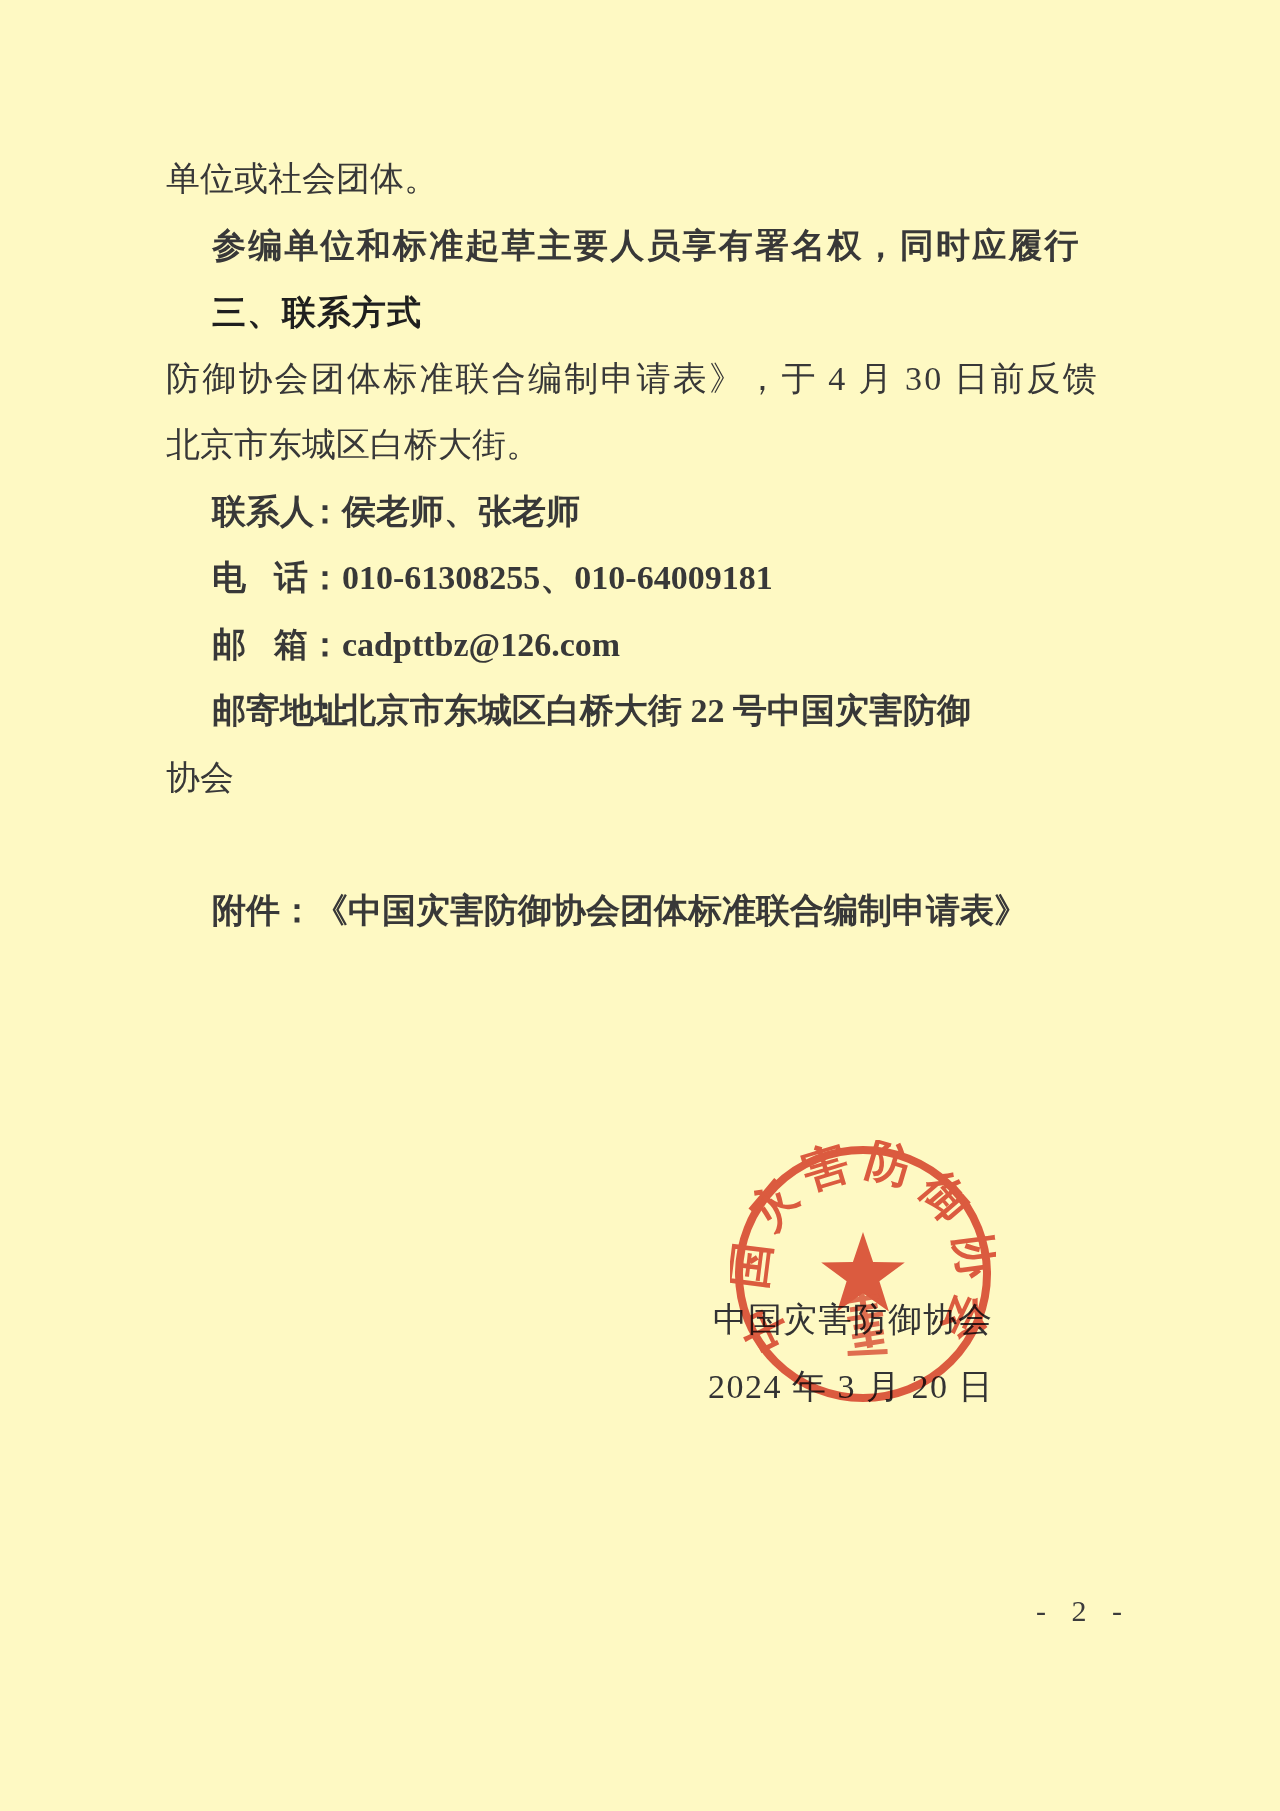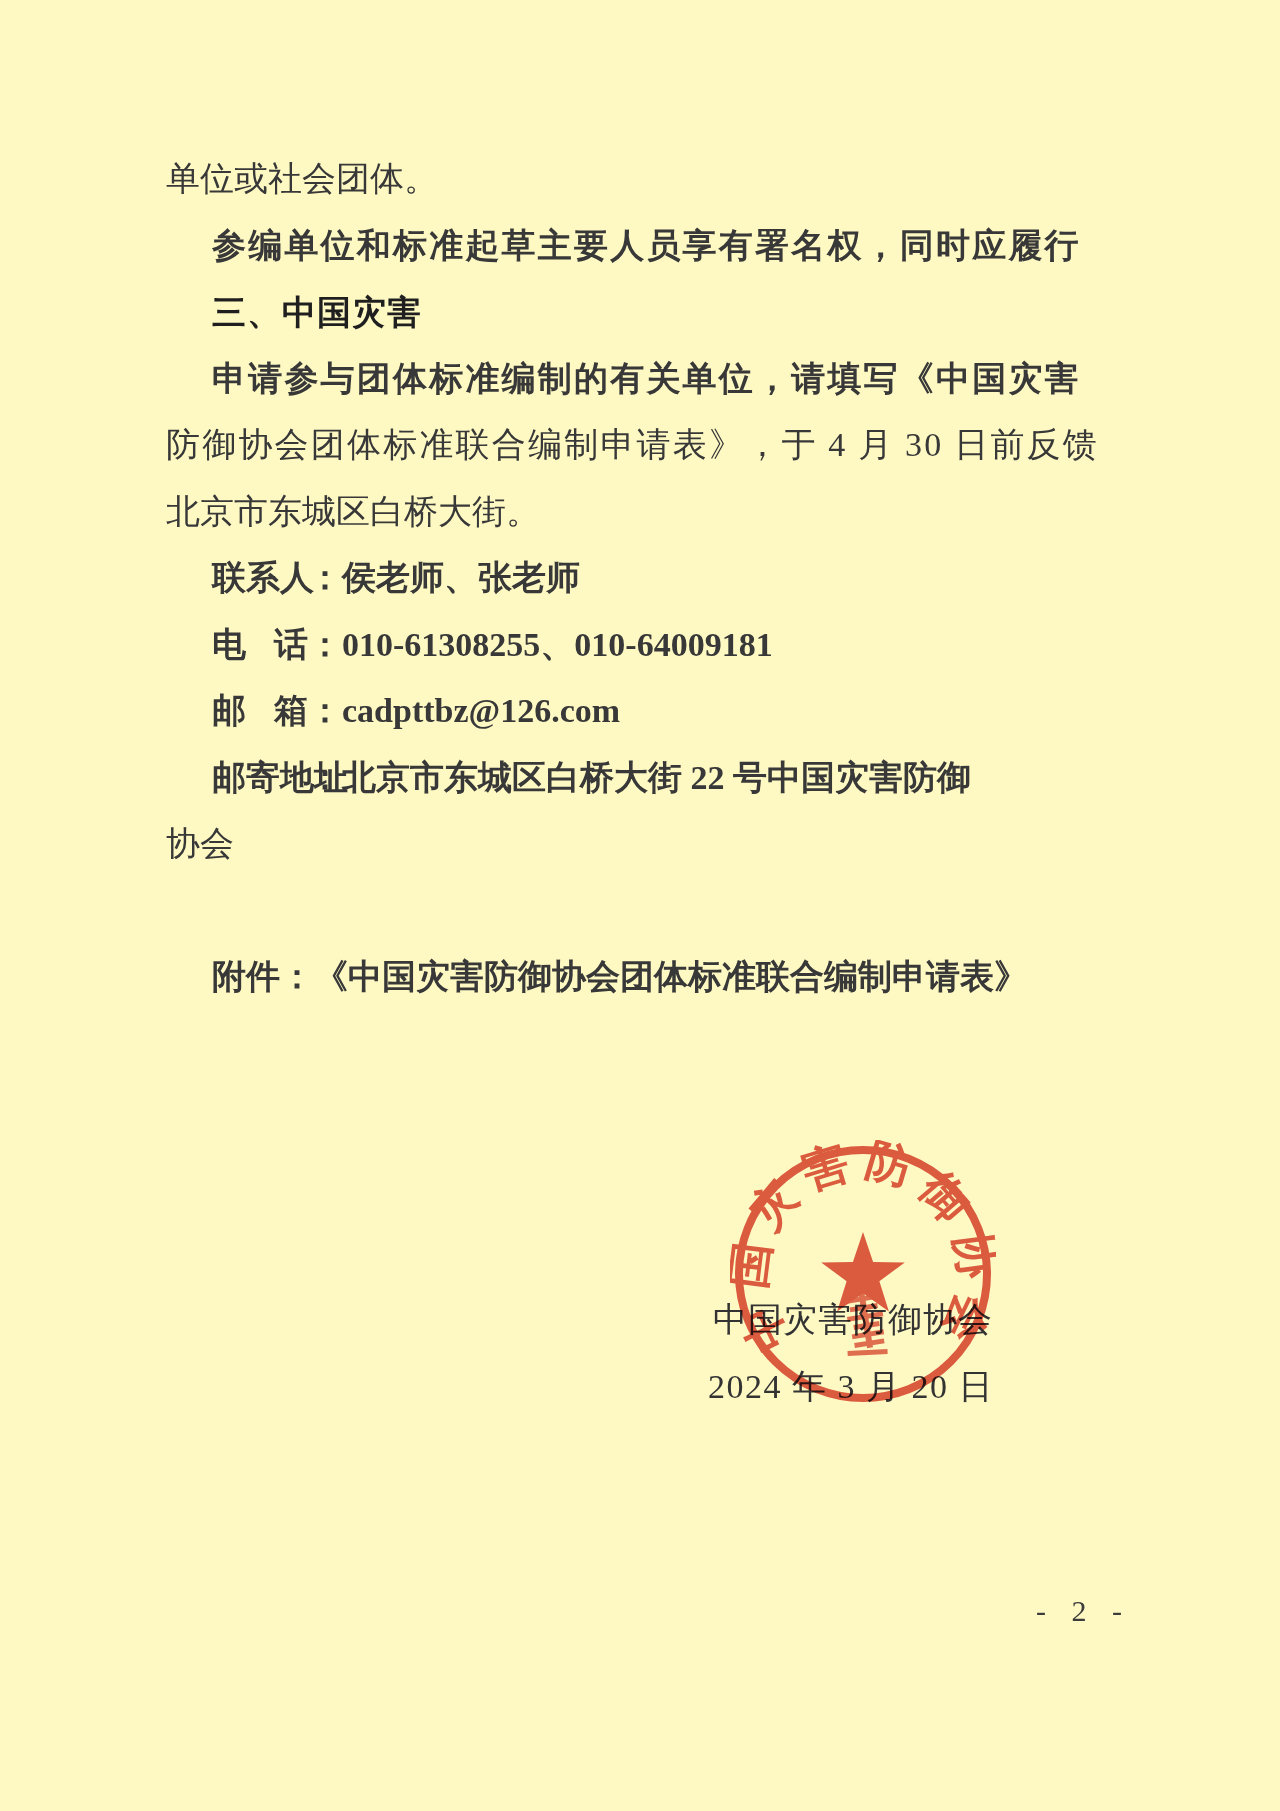--- a/index.html
+++ b/index.html
@@ -68,22 +68,21 @@
   }
 </style>
 </head>
 <body>
 
 <div class="page">
 
   <div class="doc-body">
     <div class="line">单位或社会团体。</div>
     <div class="line indent sp">参编单位和标准起草主要人员享有署名权，同时应履行</div>
-    <div class="line heading indent">三、中国灾害</div>
-    <div class="line indent sp">申请参与团体标准编制的有关单位，请填写《中国灾害</div>
+    <div class="line heading indent">三、联系方式</div>
     <div class="line sp">防御协会团体标准联合编制申请表》，于 4 月 30 日前反馈</div>
     <div class="line">北京市东城区白桥大街。</div>
 
     <div class="line indent">
       <span class="clabel">联系人</span><span>：</span><span>侯老师、张老师</span>
     </div>
     <div class="line indent">
       <span class="clabel">电话</span><span>：</span><span>010-61308255、010-64009181</span>
     </div>
     <div class="line indent">

